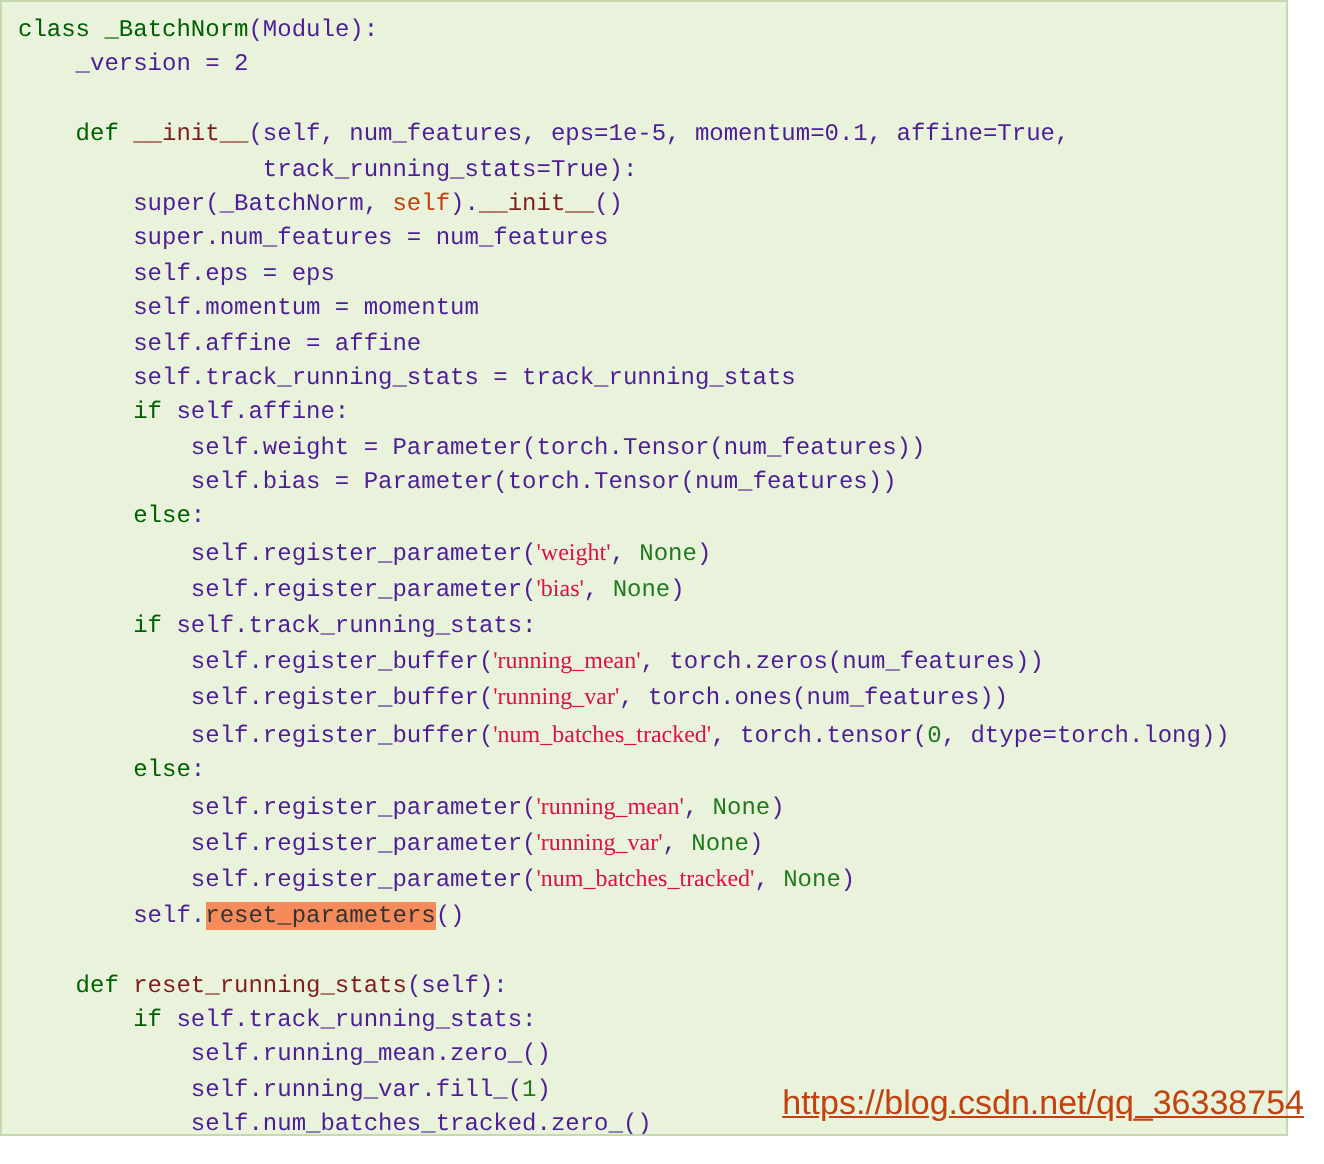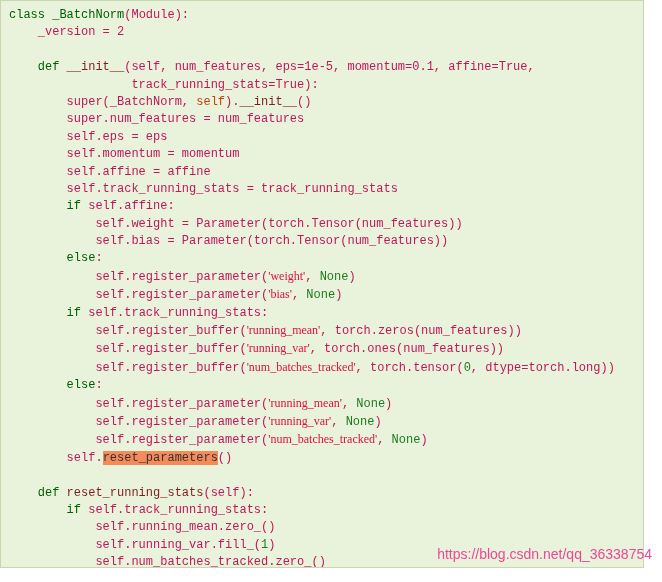--- a/index.html
+++ b/index.html
@@ -25,30 +25,31 @@
   box-sizing: border-box;
   overflow: hidden;
 }
 .kw { color: #006000; font-weight: normal; }
 .name { color: #006000; }
 .fn { color: #7f1d1d; font-family: Liberation Mono, monospace; }
 .self { color: #c2410c; }
 .num { color: #1f7a1f; }
 .bool { color: #1f7a1f; }
 .str { color: #d14; font-family: Liberation Serif, serif; }
-.plain { color: #be185d; margin-top: 16px; }
+.plain { color: #4c1d95; margin-top: 16px; }
 .hl-orange { background: #f58b5a; margin-top: 44px; }
 .watermark {
   position: absolute;
   right: 10px;
   bottom: 20px;
-  color: #ec4899;
+  color: #c2410c;
   font-family: Arial, sans-serif;
-  font-size: 14px;
+  font-size: 17px;
   pointer-events: none;
+  text-decoration: underline;
 }
 </style>
 </head>
 <body>
 
 <div class="code-box"><span class="kw">class</span><span class="name"> _BatchNorm</span><span class="plain">(Module):</span>
 <span class="plain">    _version = 2</span>
 <span></span>
 <span class="kw">    def </span><span class="fn">__init__</span><span class="plain">(self, num_features, eps=1e-5, momentum=0.1, affine=True,</span>
 <span class="plain">                 track_running_stats=True):</span>

